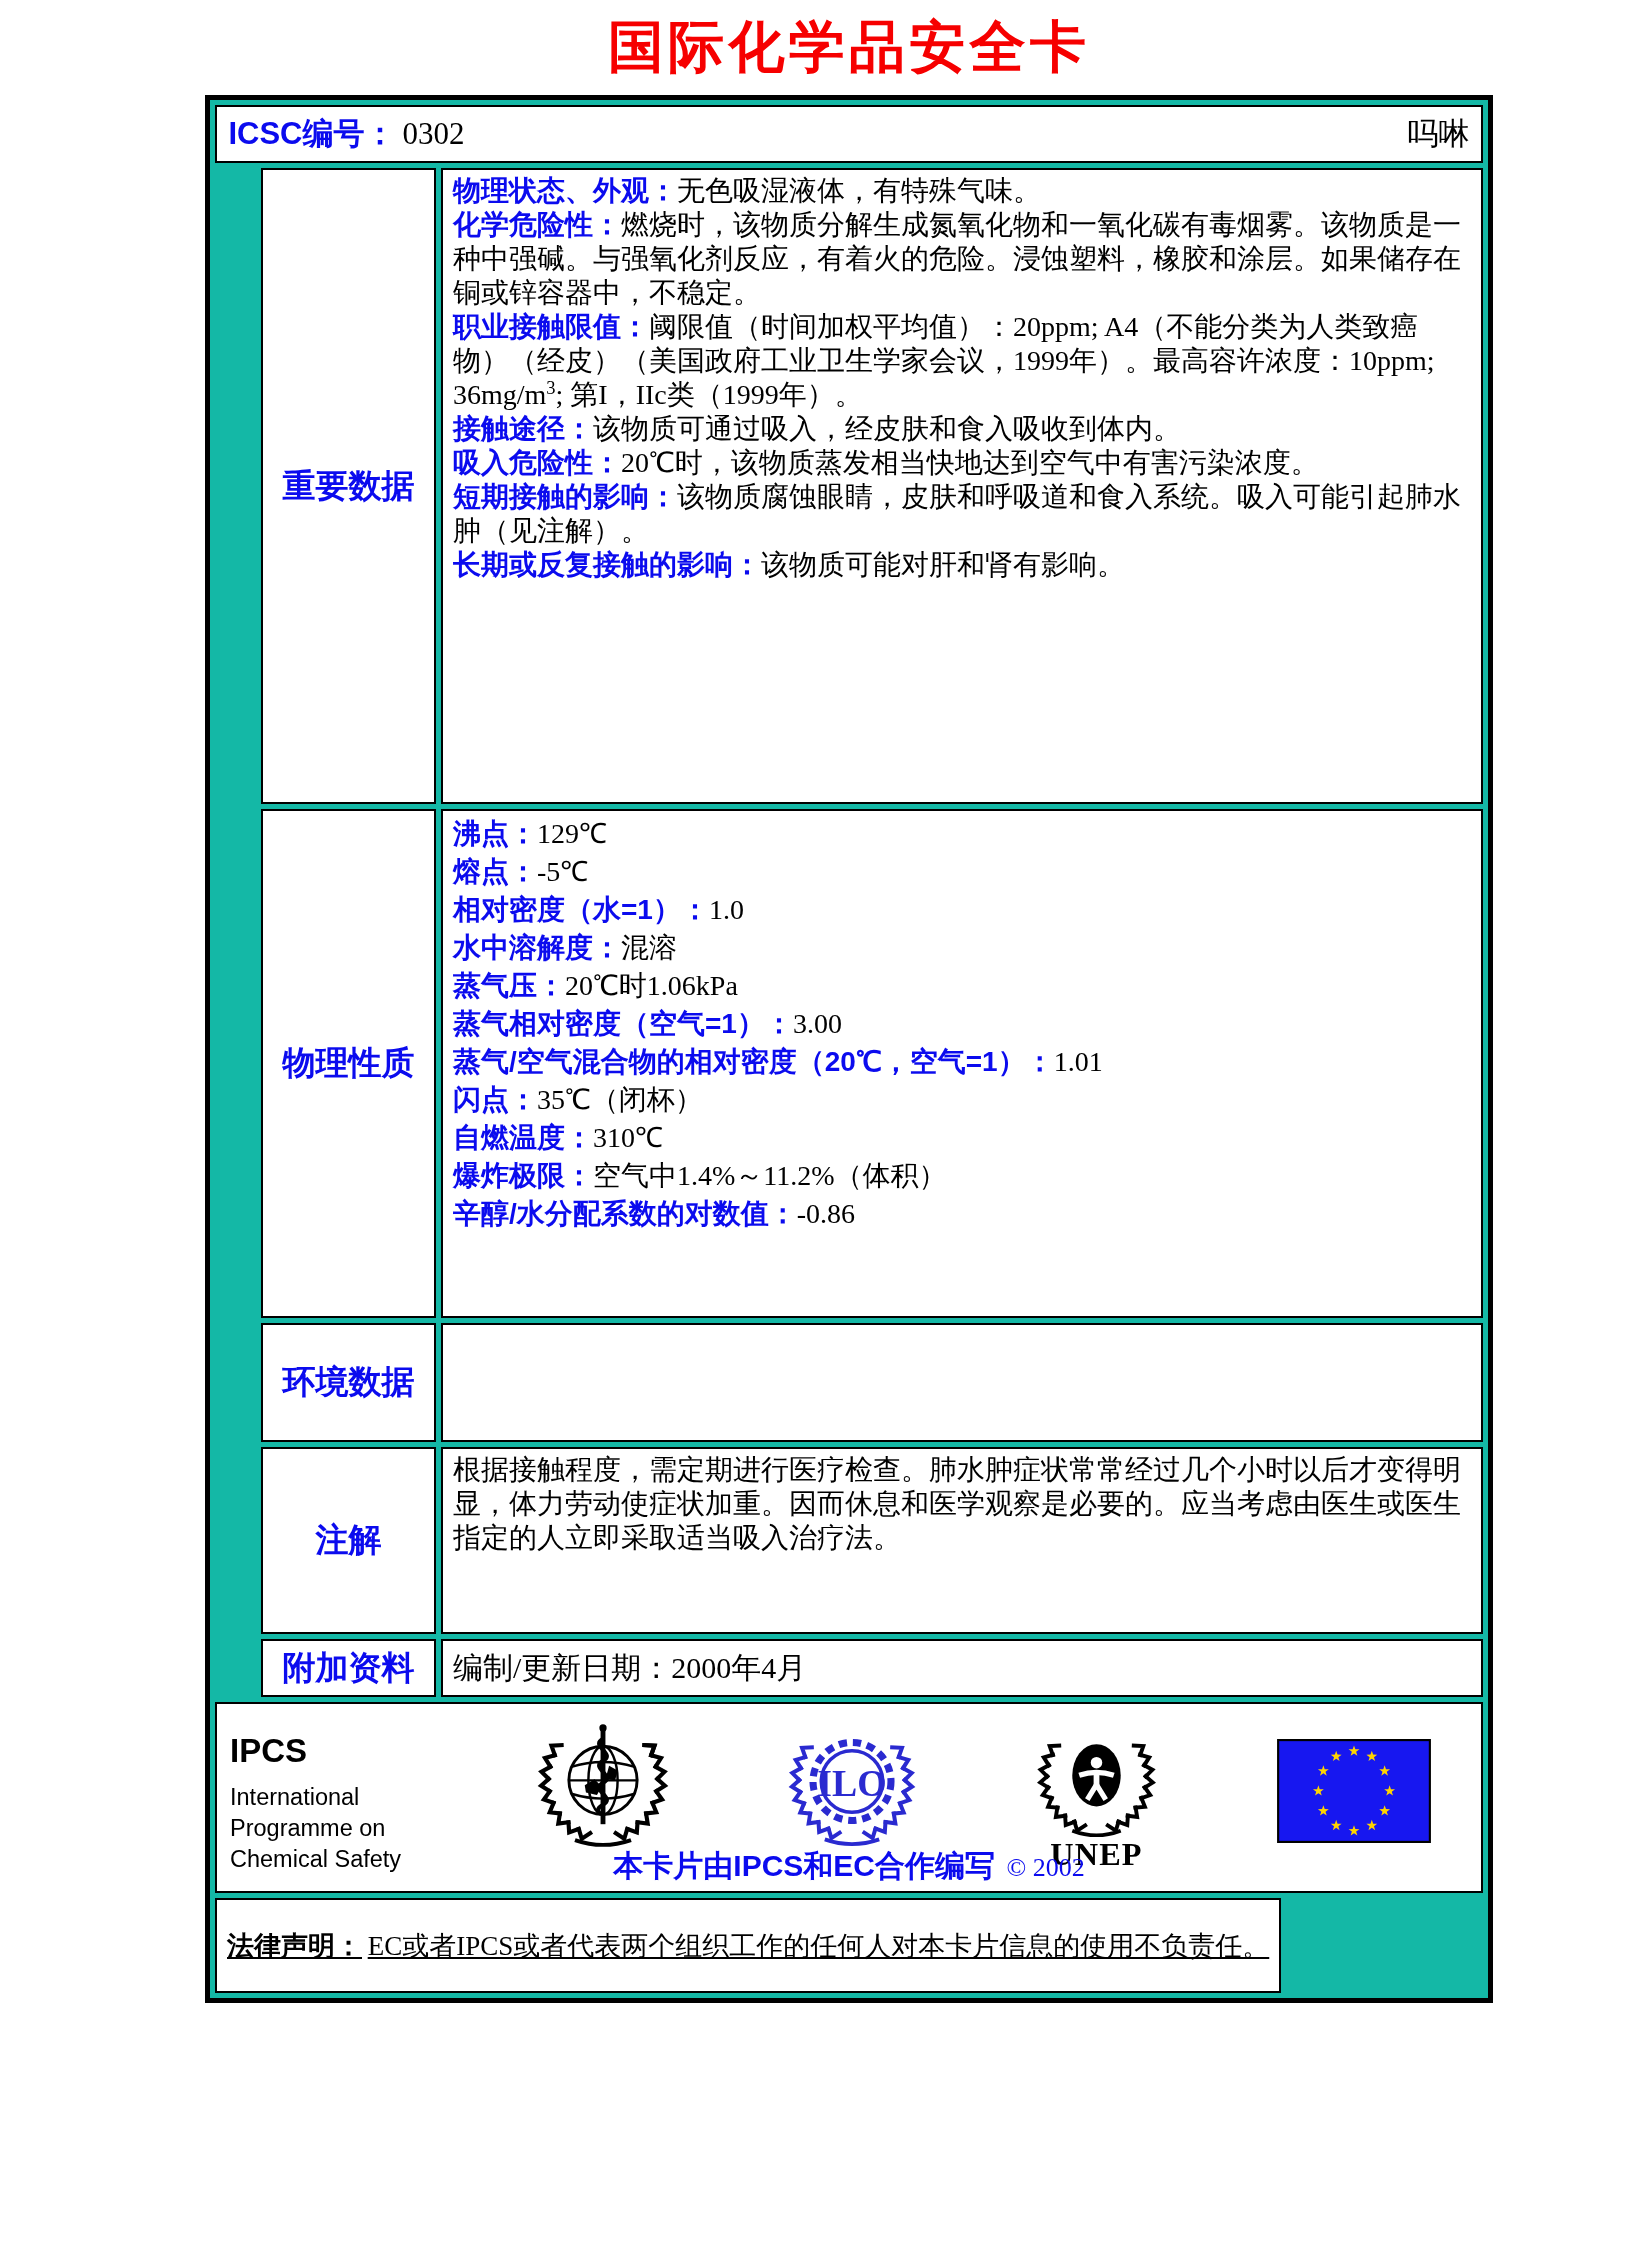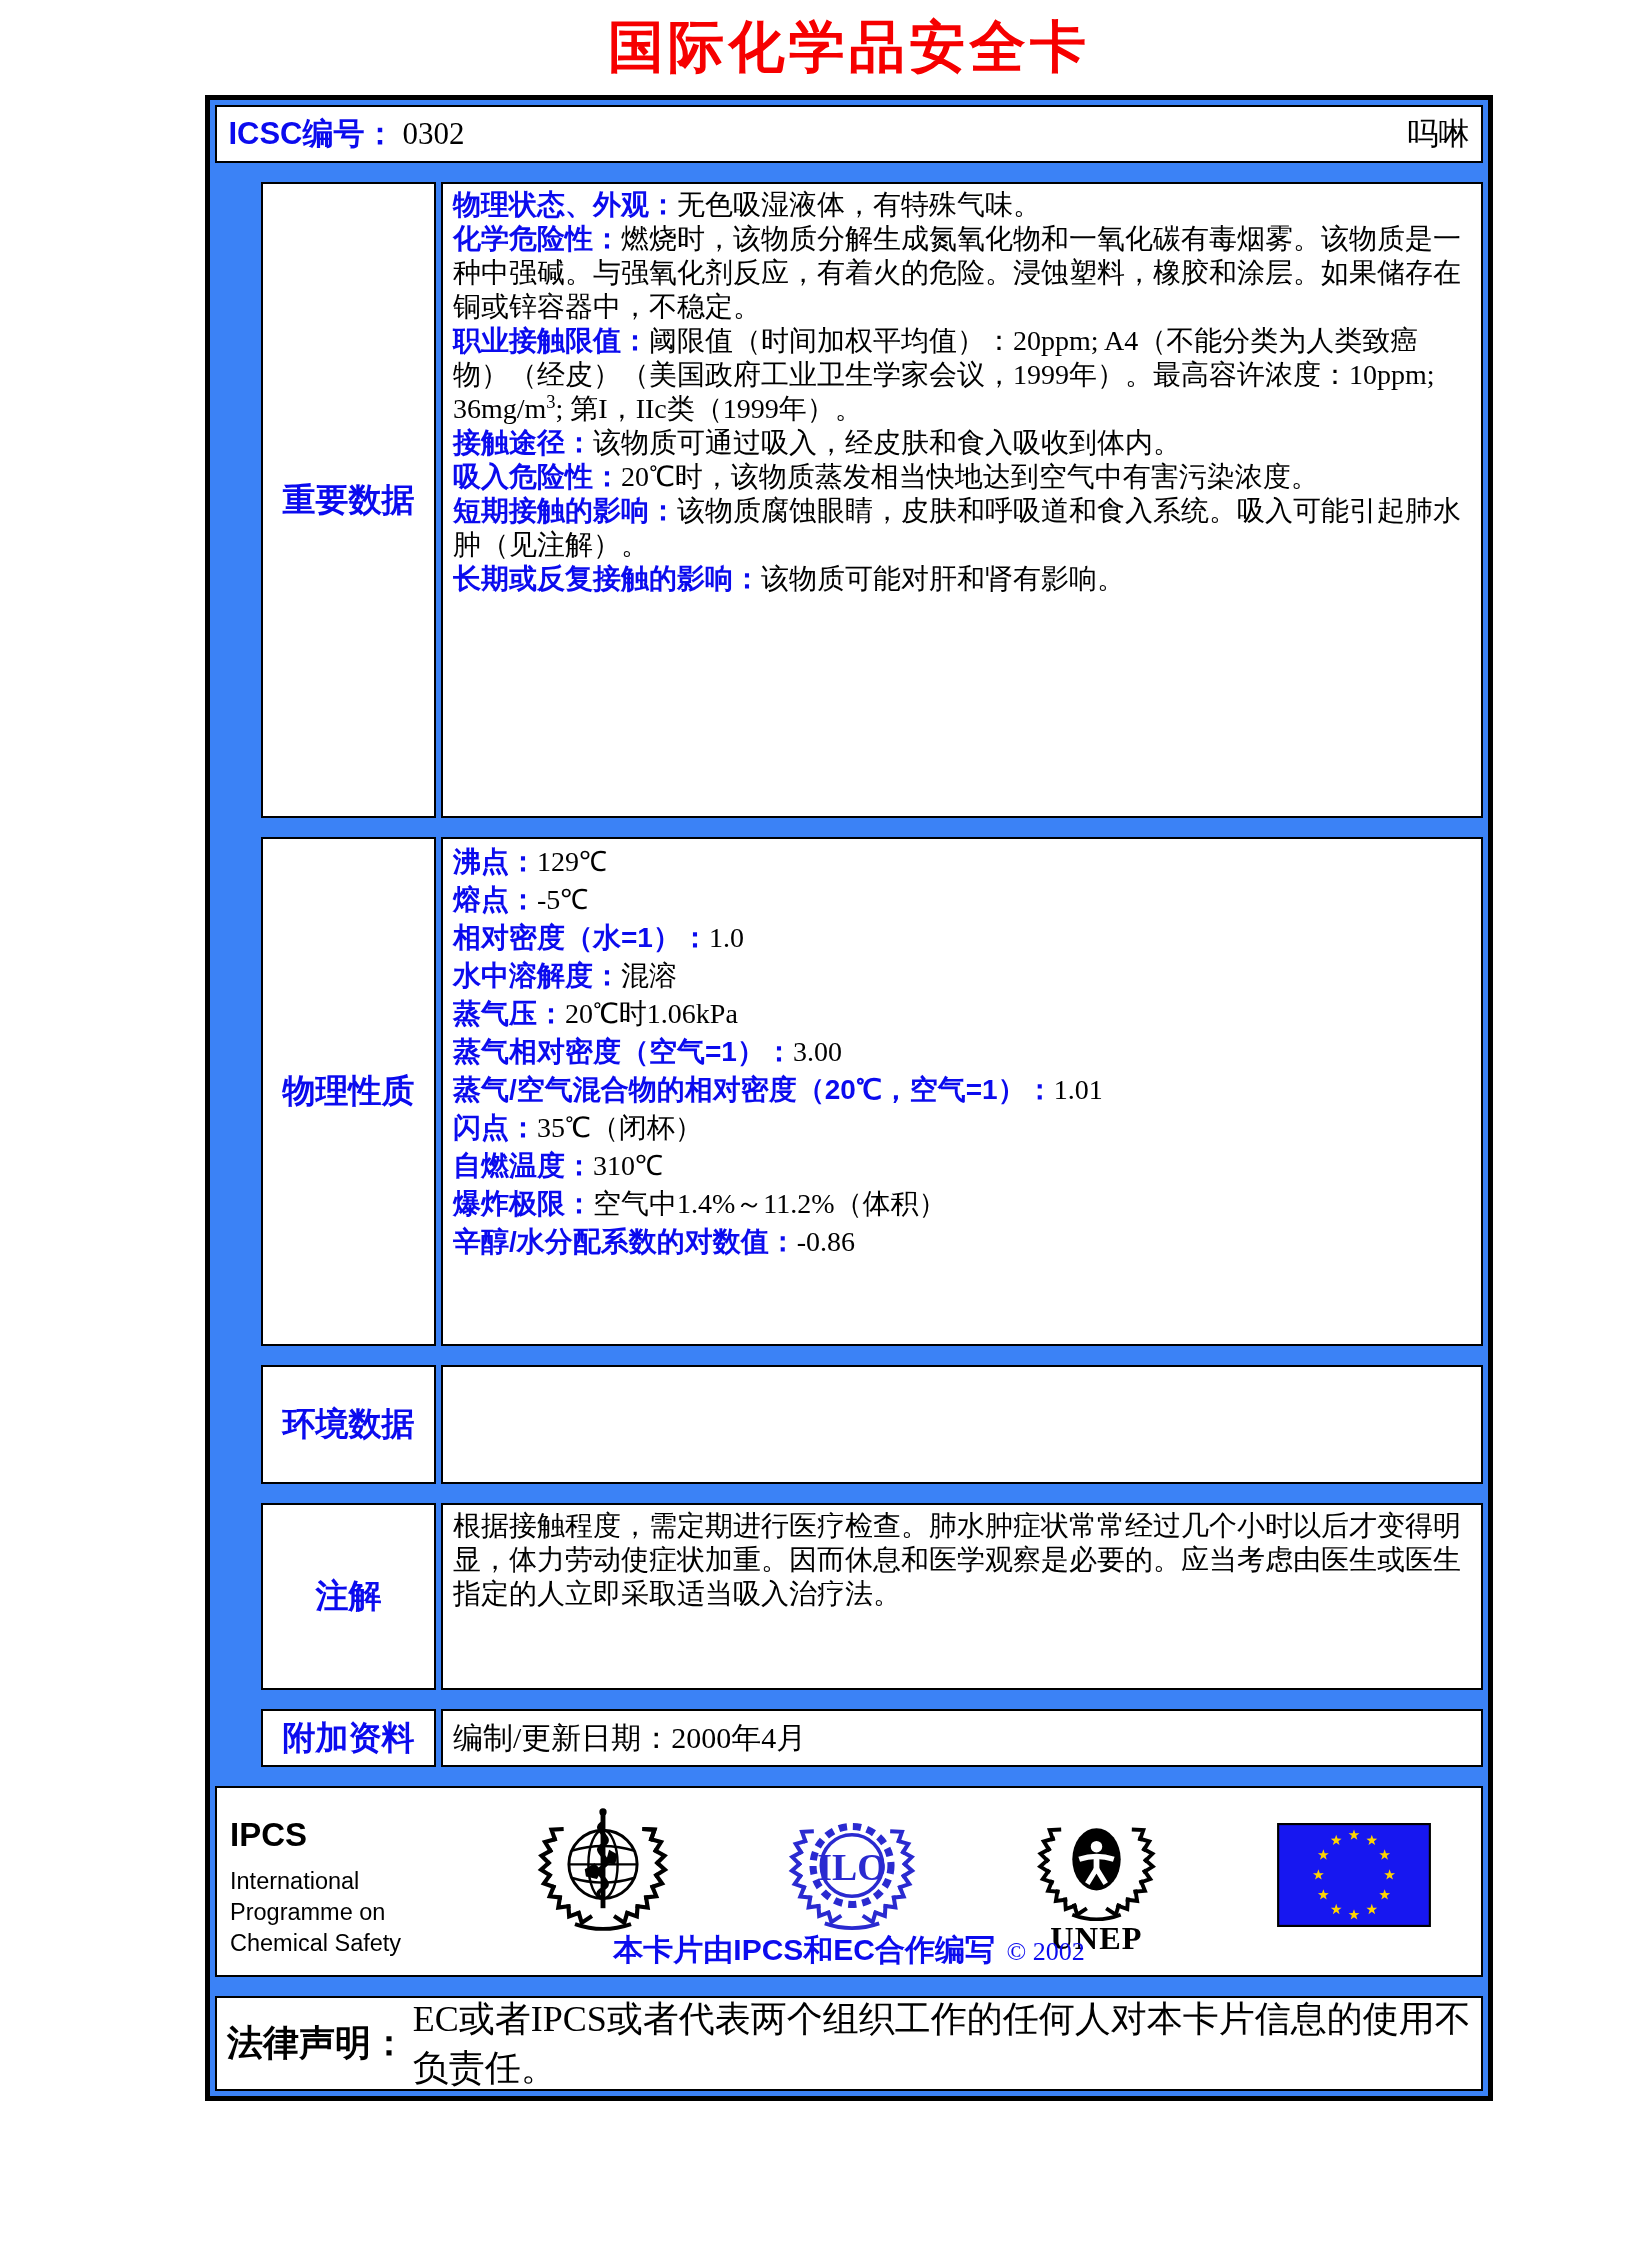--- a/index.html
+++ b/index.html
@@ -2,21 +2,21 @@
 <html style="font-size:11.4px"><head>
 <meta charset="utf-8">
 <style>
   html,body{margin:0;padding:0;background:#ffffff;}
   .page{position:relative;width:1641px;height:2261px;background:#ffffff;overflow:hidden;
         font-family:"Liberation Serif",serif;color:#000;}
   .doc-title{position:absolute;top:10px;left:205px;width:1288px;text-align:center;
              font-size:56px;font-weight:bold;color:#f60000;letter-spacing:4.3px;
              font-family:"Liberation Serif",serif;}
   .card{position:absolute;left:205px;top:95px;width:1288px;box-sizing:border-box;
-        border:5.7px solid #000;padding:5px;display:flex;flex-direction:column;gap:19px;background:#3b82f6;}
+        border:5.7px solid #000;padding:5px;display:flex;flex-direction:column;gap:5px;background:#14b8a6;}
   .cell{border:2.1px solid #000;box-sizing:border-box;background:#fff;}
   .row{display:flex;gap:5px;}
   .label-cell{flex:0 0 175px;display:flex;align-items:center;justify-content:center;text-align:center;margin-left:46px;}
   .content-cell{flex:1;padding:3.6px 10px;overflow:hidden;}
   .sec-label{font-family:"Liberation Sans",sans-serif;font-weight:bold;color:#0b0bee;font-size:33px;}
   .lead{font-family:"Liberation Sans",sans-serif;font-weight:bold;color:#0b0bee;}
   .header-row{height:58px;}
   .header-cell{flex:1;display:flex;align-items:center;justify-content:space-between;padding:0 11.4px;font-size:31px;}
   .header-left{display:flex;align-items:center;gap:7.1px;}
   .imp-row{height:636px;}
@@ -24,21 +24,21 @@
   .env-row{height:119px;}
   .notes-row{height:187px;}
   .add-row{height:58px;}
   .logos-row{height:191px;}
   .legal-row{height:95px;}
   .content-cell p{margin:0;font-size:28px;line-height:34px;}
   .phys p{line-height:38px;white-space:nowrap;}
   sup{font-size:18.5px;line-height:0;}
   .notes-text{font-size:28px;line-height:35px;margin:0;}
   .add-cell{display:flex;align-items:center;font-size:30px;}
-  .legal-cell{display:flex;align-items:center;padding:0 10px;font-size:36px;}
+  .legal-cell{display:flex;align-items:center;padding:0 10px;font-size:27px;text-decoration:underline;}
   .legal-lead{font-family:"Liberation Sans",sans-serif;font-weight:bold;color:#000;margin-right:5.7px;white-space:nowrap;}
   .logos-cell{flex:1;position:relative;display:flex;align-items:flex-start;
               justify-content:space-between;padding:11.4px 50px 0 13px;}
   .ipcs-block{font-family:"Liberation Sans",sans-serif;color:#000;width:189px;margin-top:17px;}
   .ipcs-acronym{font-size:33px;font-weight:bold;margin-bottom:11.4px;}
   .ipcs-line{font-size:23.5px;line-height:31px;}
   .logo{flex:0 0 auto;}
   .who-logo{margin-top:1.4px;}
   .ilo-logo{margin-top:4.3px;}
   .unep-logo{margin-top:4.3px;}

